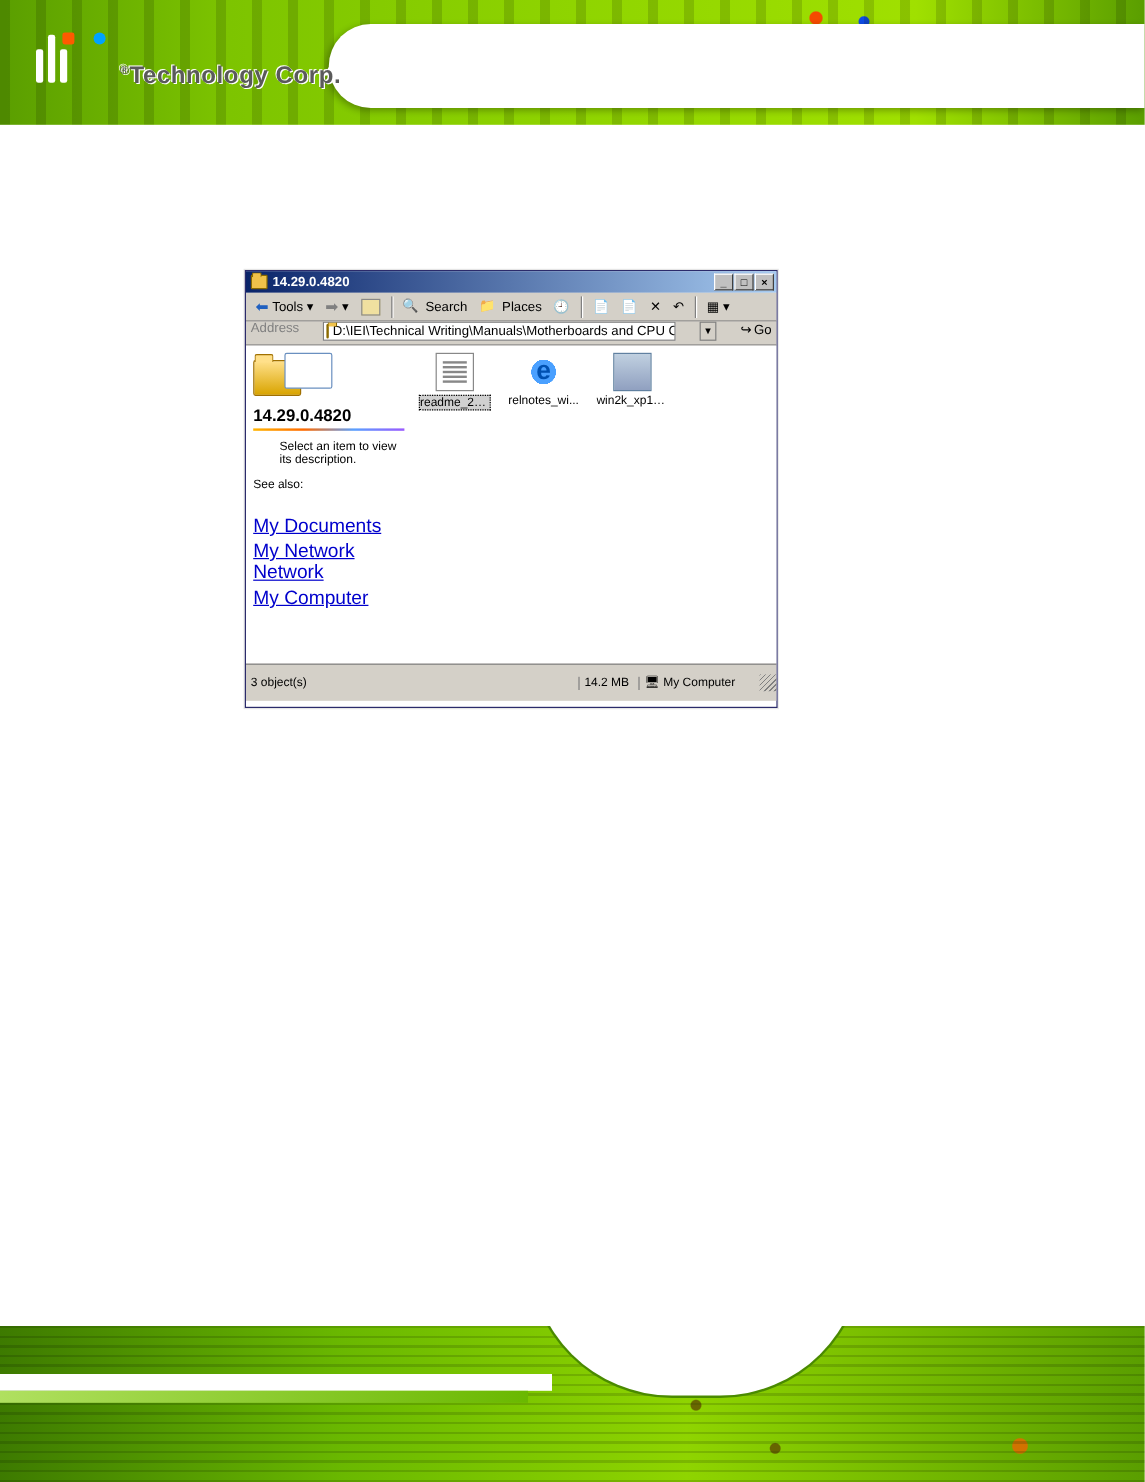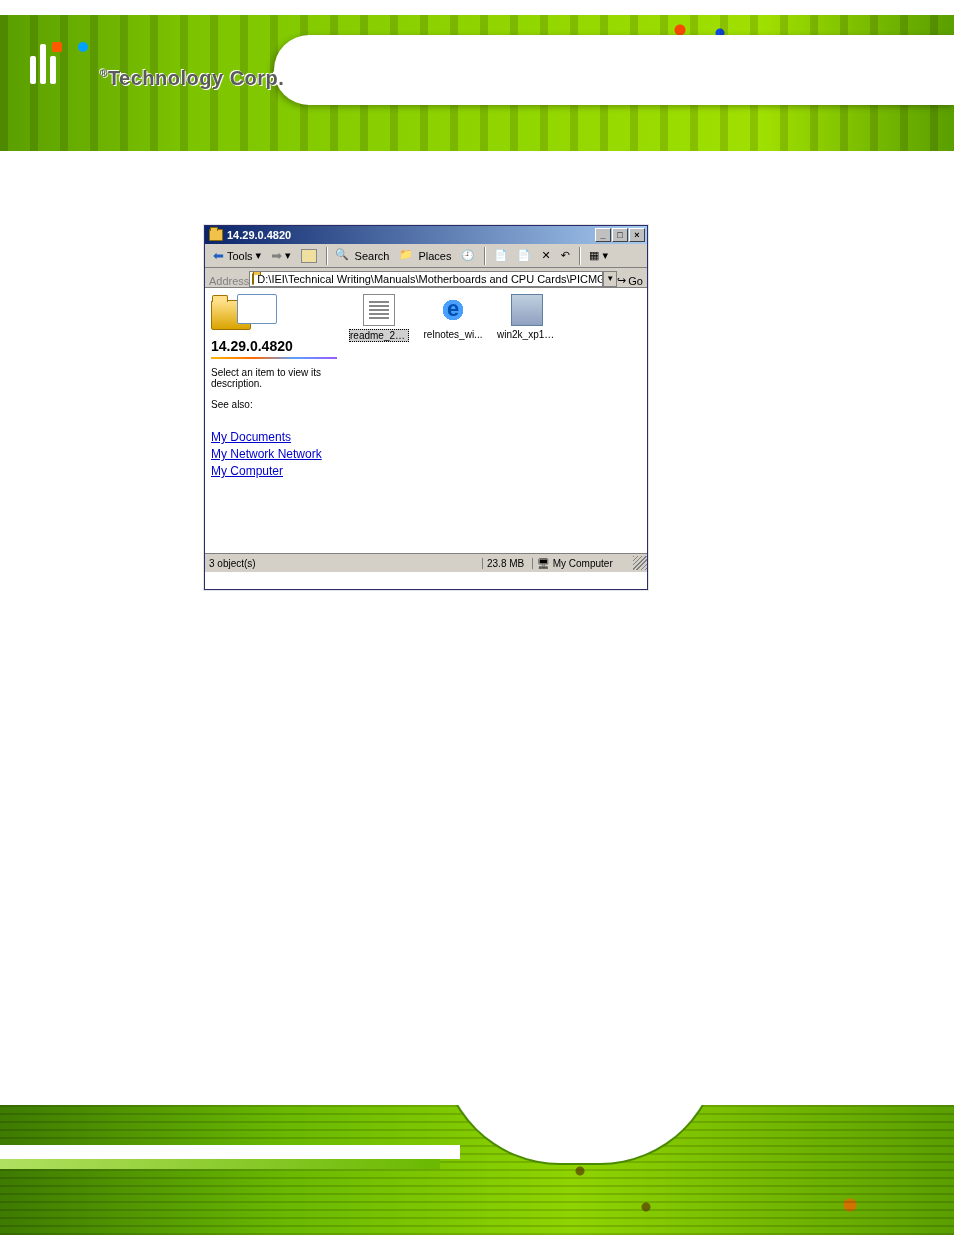--- a/index.html
+++ b/index.html
@@ -1,19 +1,19 @@
 <!DOCTYPE html>
 <html><head>
 <meta charset="utf-8">
 <style>
   * { margin: 0; padding: 0; box-sizing: border-box; }
   body { width: 954px; height: 1235px; background: #fff; font-family: Arial, sans-serif; position: relative; overflow: hidden; }
 
   
-  .top-banner { position: absolute; top: 15px; left: 0; width: 100%; height: 136px; background: linear-gradient(90deg, #5a9e00 0%, #7dc400 20%, #8fd400 50%, #a0e000 80%, #5a9e00 100%); overflow: hidden; }
+  .top-banner { position: absolute; top: 0; left: 0; width: 100%; height: 104px; background: linear-gradient(90deg, #5a9e00 0%, #7dc400 20%, #8fd400 50%, #a0e000 80%, #5a9e00 100%); overflow: hidden; }
   .top-banner::before { content:""; position:absolute; inset:0; background:
     repeating-linear-gradient(90deg, rgba(0,0,0,0.15) 0 8px, transparent 8px 30px),
     radial-gradient(circle at 680px 15px, #ff3b00 5px, transparent 6px),
     radial-gradient(circle at 720px 18px, #003cff 4px, transparent 5px),
     radial-gradient(circle at 890px 40px, #ff3b00 4px, transparent 5px);
     opacity:0.9; }
   .banner-curve { position:absolute; top:20px; right:0; width:680px; height:70px; background:#fff; border-radius:40px 0 0 40px; box-shadow: -2px 2px 6px rgba(0,0,0,0.3); }
   .banner-curve2 { position:absolute; top:28px; left:280px; width:120px; height:35px; background:#fff; transform:skewX(-30deg); }
   .logo { position:absolute; top:22px; left:30px; display:flex; align-items:center; z-index:5; }
   .logo-mark { width:60px; height:40px; position:relative; }
@@ -42,47 +42,47 @@
     linear-gradient(90deg,#0060ff 0 50%,#ffd000 50% 100%) bottom/100% 50% no-repeat; transform:skewX(-8deg);}
   .toolbar { height:24px; background:#d4d0c8; border-bottom:1px solid #808080; display:flex; align-items:center; padding:0 4px; gap:2px; color:#000; }
   .tb-sep { width:1px; height:18px; background:#808080; margin:0 3px; box-shadow:1px 0 0 #fff; }
   .tb-btn { padding:2px 4px; display:flex; align-items:center; gap:3px; }
   .tb-ico { width:16px; height:16px; display:inline-block; }
   .ico-back{font-size:13px;color:#2060c0;}
   .ico-fwd{font-size:13px;color:#808080;}
   .ico-up{width:16px;height:14px;border:1px solid #888;background:#f0e0a0;position:relative;}
   .ico-search{color:#2060c0;}
   .ico-folders{color:#b08000;}
-  .addrbar { height:20px; background:#d4d0c8; border-bottom:1px solid #808080; display:flex; align-items:flex-end; padding:0 4px; gap:0; }
+  .addrbar { height:20px; background:#d4d0c8; border-bottom:1px solid #808080; display:flex; align-items:flex-start; padding:0 4px; gap:20px; }
   .addr-label { color:#808080; font-size:11px; }
   .addr-box { flex:1; height:16px; background:#fff; border:1px solid #808080; display:flex; align-items:center; padding:0 2px; gap:3px; overflow:hidden; white-space:nowrap; }
   .addr-dd { width:14px; height:16px; background:#d4d0c8; border:1px solid #808080; text-align:center; font-size:8px; line-height:14px; }
   .go-btn { display:flex; align-items:center; gap:2px; color:#000; }
   .content { display:flex; height:265px; background:#fff; }
   .side { width:138px; padding:6px; }
   .side-folder-big { width:68px; height:40px; position:relative; margin-bottom:4px; }
   .sfb-back{position:absolute;left:0;top:6px;width:40px;height:30px;background:linear-gradient(#ffe08a,#d9a400);border:1px solid #a07000;border-radius:2px;}
   .sfb-back::before{content:"";position:absolute;top:-6px;left:0;width:14px;height:6px;background:#ffe08a;border:1px solid #a07000;border-bottom:none;border-radius:2px 2px 0 0;}
   .sfb-front{position:absolute;left:26px;top:0;width:40px;height:30px;background:#fff;border:1px solid #6a90c0;border-radius:2px;}
   .side-title { font-weight:bold; font-size:14px; color:#000; padding-bottom:3px; }
   .side-rule { height:2px; background:linear-gradient(90deg,#ffb400,#ff6a00,#5aa0ff,#9a5aff); margin-bottom:8px; }
-  .side-desc { font-size:10px; color:#000; margin-bottom:10px; }
+  .side-desc { font-size:10px; color:#000; margin-bottom:10px;margin-left:22px; }
   .side-also { font-size:10px; color:#000; margin-bottom:20px; }
-  .side-link { font-size:12px; color:#0000cc; text-decoration:underline; display:block; margin-bottom:3px; cursor:pointer; }
+  .side-link { font-size:16px; color:#0000cc; text-decoration:underline; display:block; margin-bottom:3px; cursor:pointer; }
   .files { flex:1; padding:6px; display:flex; gap:14px; align-items:flex-start; }
   .file { width:60px; text-align:center; font-size:10px; color:#000; }
   .file-icon { width:32px; height:32px; margin:0 auto 3px; position:relative; }
   .fi-txt { background:#fff; border:1px solid #888; }
   .fi-txt::after{content:"";position:absolute;top:6px;left:5px;right:5px;height:2px;background:#888;box-shadow:0 4px 0 #888,0 8px 0 #888,0 12px 0 #888,0 16px 0 #888;}
   .fi-ie { background:radial-gradient(circle at 50% 50%, #4aa0ff 0 45%, transparent 46%); }
   .fi-ie::after{content:"e";position:absolute;inset:0;color:#0050b0;font-size:22px;font-weight:bold;line-height:30px;text-align:center;}
   .fi-zip { background:linear-gradient(#c0d0e0,#90a0c0); border:1px solid #6080a0; }
   .file-label { white-space:nowrap; overflow:hidden; text-overflow:ellipsis; }
   .file-label.sel { border:1px dotted #000; background:#d0d0d0; }
-  .statusbar { height:19px; background:#d4d0c8; border-top:1px solid #808080; display:flex; align-items:center; font-size:10px; color:#000; }
+  .statusbar { height:31px; background:#d4d0c8; border-top:1px solid #808080; display:flex; align-items:center; font-size:10px; color:#000; }
   .sb-cell1 { flex:1; padding-left:4px; border-right:1px solid #808080; }
   .sb-cell2 { width:50px; padding-left:4px; border-right:1px solid #808080; }
   .sb-cell3 { width:100px; padding-left:4px; display:flex; align-items:center; gap:3px; }
   .sb-grip { width:14px; height:14px; background:repeating-linear-gradient(135deg,#808080 0 1px,transparent 1px 3px); }
 
   
   .bot-banner { position:absolute; bottom:0; left:0; width:100%; height:130px; background:linear-gradient(90deg,#3d7a00 0%,#6ab800 30%,#8fd400 60%,#5a9e00 100%); overflow:hidden; }
   .bot-banner::before{content:"";position:absolute;inset:0;background:
     repeating-linear-gradient(0deg, rgba(0,0,0,0.2) 0 2px, transparent 2px 8px),
     radial-gradient(circle at 580px 66px,#5a3a00 4px,transparent 5px),
@@ -207,21 +207,21 @@
         <div class="file-label">relnotes_wi...</div>
       </div>
       <div class="file">
         <div class="file-icon fi-zip"></div>
         <div class="file-label">win2k_xp1429</div>
       </div>
     </div>
   </div>
   <div class="statusbar">
     <div class="sb-cell1">3 object(s)</div>
-    <div class="sb-cell2">23.8 MB</div>
+    <div class="sb-cell2">14.2 MB</div>
     <div class="sb-cell3">
       <span>🖥</span>
       <span>My Computer</span>
     </div>
     <div class="sb-grip"></div>
   </div>
 </div>
 
 <div class="bot-banner">
   <div class="bot-curve"></div>

